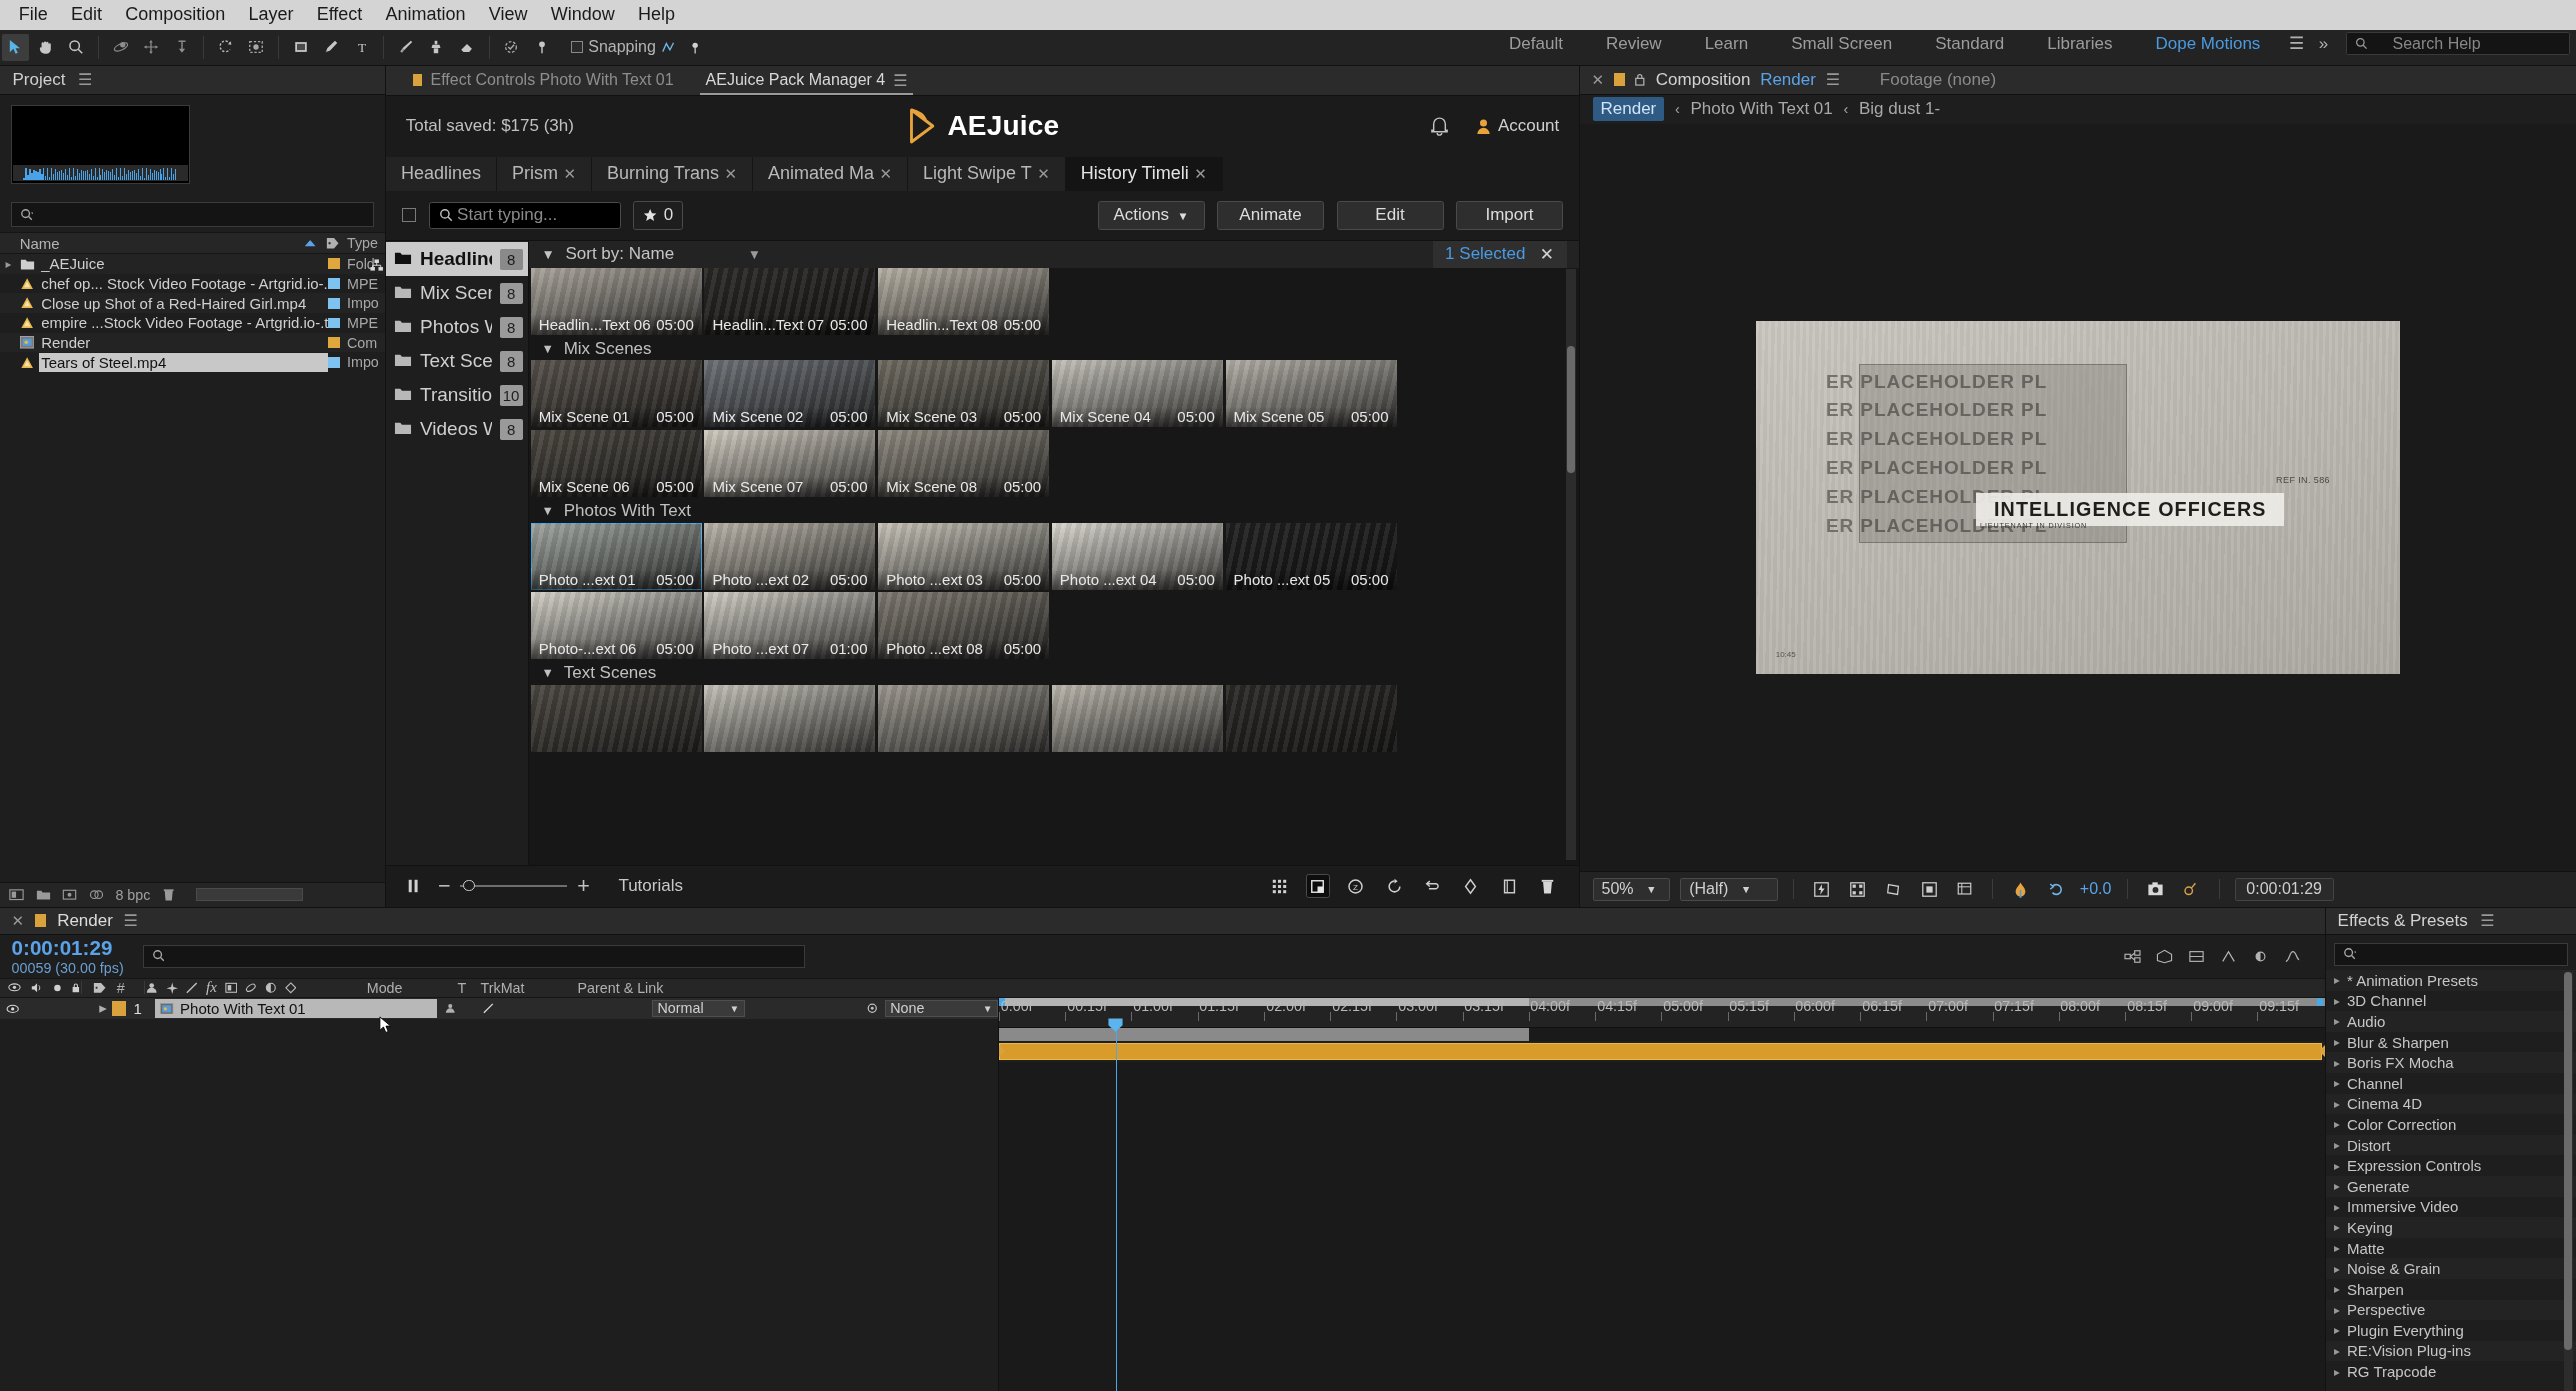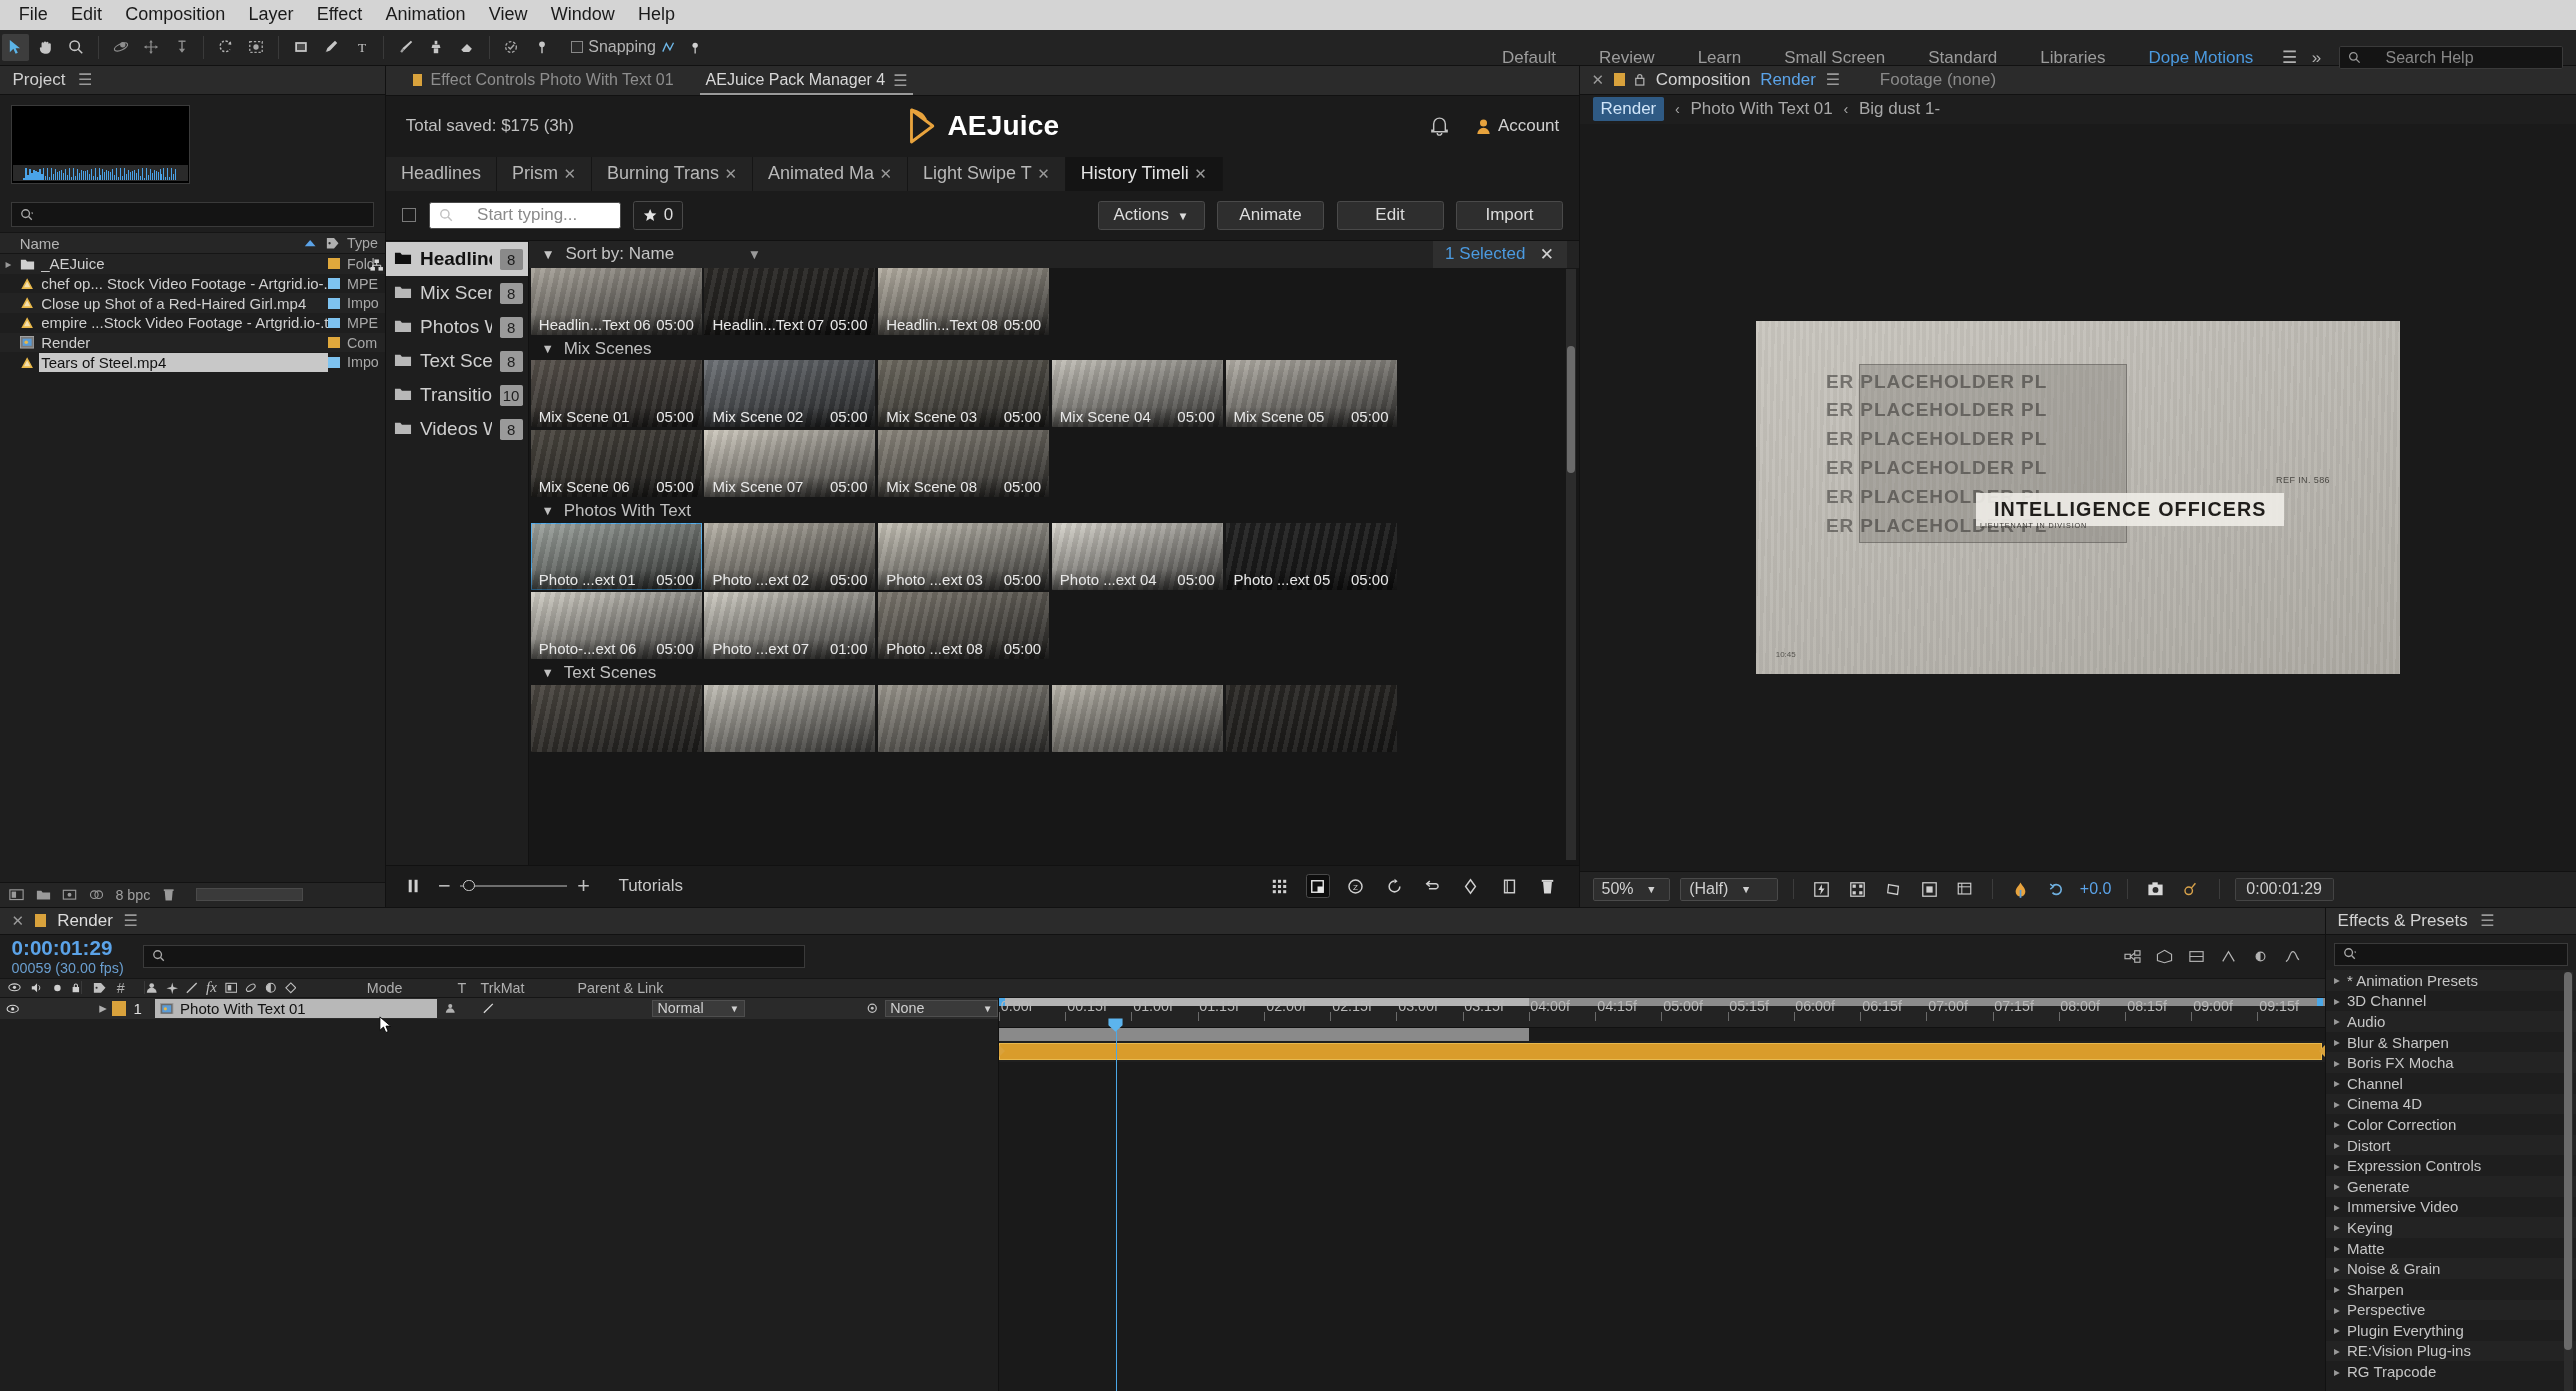--- a/index.html
+++ b/index.html
@@ -13,21 +13,21 @@
   
   #toolbar { height:36px; background:#232323; display:flex; align-items:center; border-bottom:0.9px solid #111; position:relative; }
   .tgroup { display:flex; align-items:center; height:100%; }
   .tsep { width:0.9px; height:23px; background:#3a3a3a; margin:0 6.3px; }
   .tool { width:27px; height:27px; display:flex; align-items:center; justify-content:center; margin:0 1.8px; border-radius:1.8px; }
   .tool.active { background:#3d3d3d; }
   .tool svg { display:block; }
   #snapbox { display:flex; align-items:center; gap:5.4px; margin-left:14.3px; font-size:16px; color:#b4b4b4; }
   .chk { width:11.6px; height:11.6px; border:0.9px solid #888; background:#2a2a2a; }
 
-  #wsbar { position:absolute; right:0; top:16px; height:24px; display:flex; align-items:center; padding-right:13px; }
+  #wsbar { position:absolute; right:0; top:2px; height:24px; display:flex; align-items:center; padding-right:6px; }
   #wsbar .ws { font-size:17px; color:#9c9c9c; padding:0 21.5px; }
   #wsbar .ws.sel { color:#4b9ae0; }
   #wsbar .wsicon { color:#b0b0b0; padding:0 7.2px; font-size:17px; }
   #helpsearch { width:224px; height:23px; background:#141414; border:0.9px solid #3a3a3a; border-radius:1.8px;
                 display:flex; align-items:center; gap:25px; padding:0 8px; margin-left:10.7px; font-size:16px; color:#888; }
 
   
   #main { display:flex; height:841px; }
 
   
@@ -71,22 +71,22 @@
   #aehead .right { margin-left:auto; display:flex; align-items:center; gap:27px; }
   #acct { display:flex; align-items:center; gap:7.2px; font-size:17px; color:#d0d0d0; }
 
   #prodtabs { height:34px; display:flex; align-items:stretch; }
   .ptabi { display:flex; align-items:center; gap:5.4px; padding:0 15px; background:#232323; border-right:0.9px solid #151515;
            font-size:18px; color:#b8b8b8; max-width:161px; overflow:hidden; white-space:nowrap; position:relative; }
   .ptabi.sel { background:#141414; color:#e4e4e4; }
   .ptabi .x { font-size:15px; color:#9a9a9a; }
 
   #aetoolbar { height:50px; background:#1b1b1b; display:flex; align-items:center; gap:12.5px; padding:0 16px; border-bottom:0.9px solid #111; }
-  #aesearch { width:192px; height:27px; background:#ffffff; border:0.9px solid #4a4a4a; border-radius:2.7px;
-              display:flex; align-items:center; gap:24px; padding:0 9px; font-size:17px; color:#8a8a8a; }
+  #aesearch { width:192px; height:27px; background:#000000; border:0.9px solid #4a4a4a; border-radius:2.7px;
+              display:flex; align-items:center; gap:4px; padding:0 9px; font-size:17px; color:#8a8a8a; }
   #favbtn { height:29px; min-width:50px; background:#1e1e1e; border:0.9px solid #4a4a4a; border-radius:2.7px;
             display:flex; align-items:center; justify-content:center; gap:6.3px; font-size:17px; color:#ddd; }
   .abtn { height:29px; min-width:107px; background:#2e2e2e; border:0.9px solid #4a4a4a; border-radius:2.7px;
           display:flex; align-items:center; justify-content:center; gap:8px; font-size:17px; color:#dcdcdc; }
   .sqchk { width:14.3px; height:14.3px; border:0.9px solid #7a7a7a; background:transparent; }
 
   #aebody { flex:1; display:flex; overflow:hidden; }
   #cats { width:143px; background:#1e1e1e; border-right:0.9px solid #111; padding-top:1.8px; }
   .cat { height:34px; display:flex; align-items:center; gap:8px; padding:0 5.4px 0 8px; font-size:19px; color:#cfcfcf; }
   .cat.sel { background:#cacaca; color:#111; font-weight:bold; }

